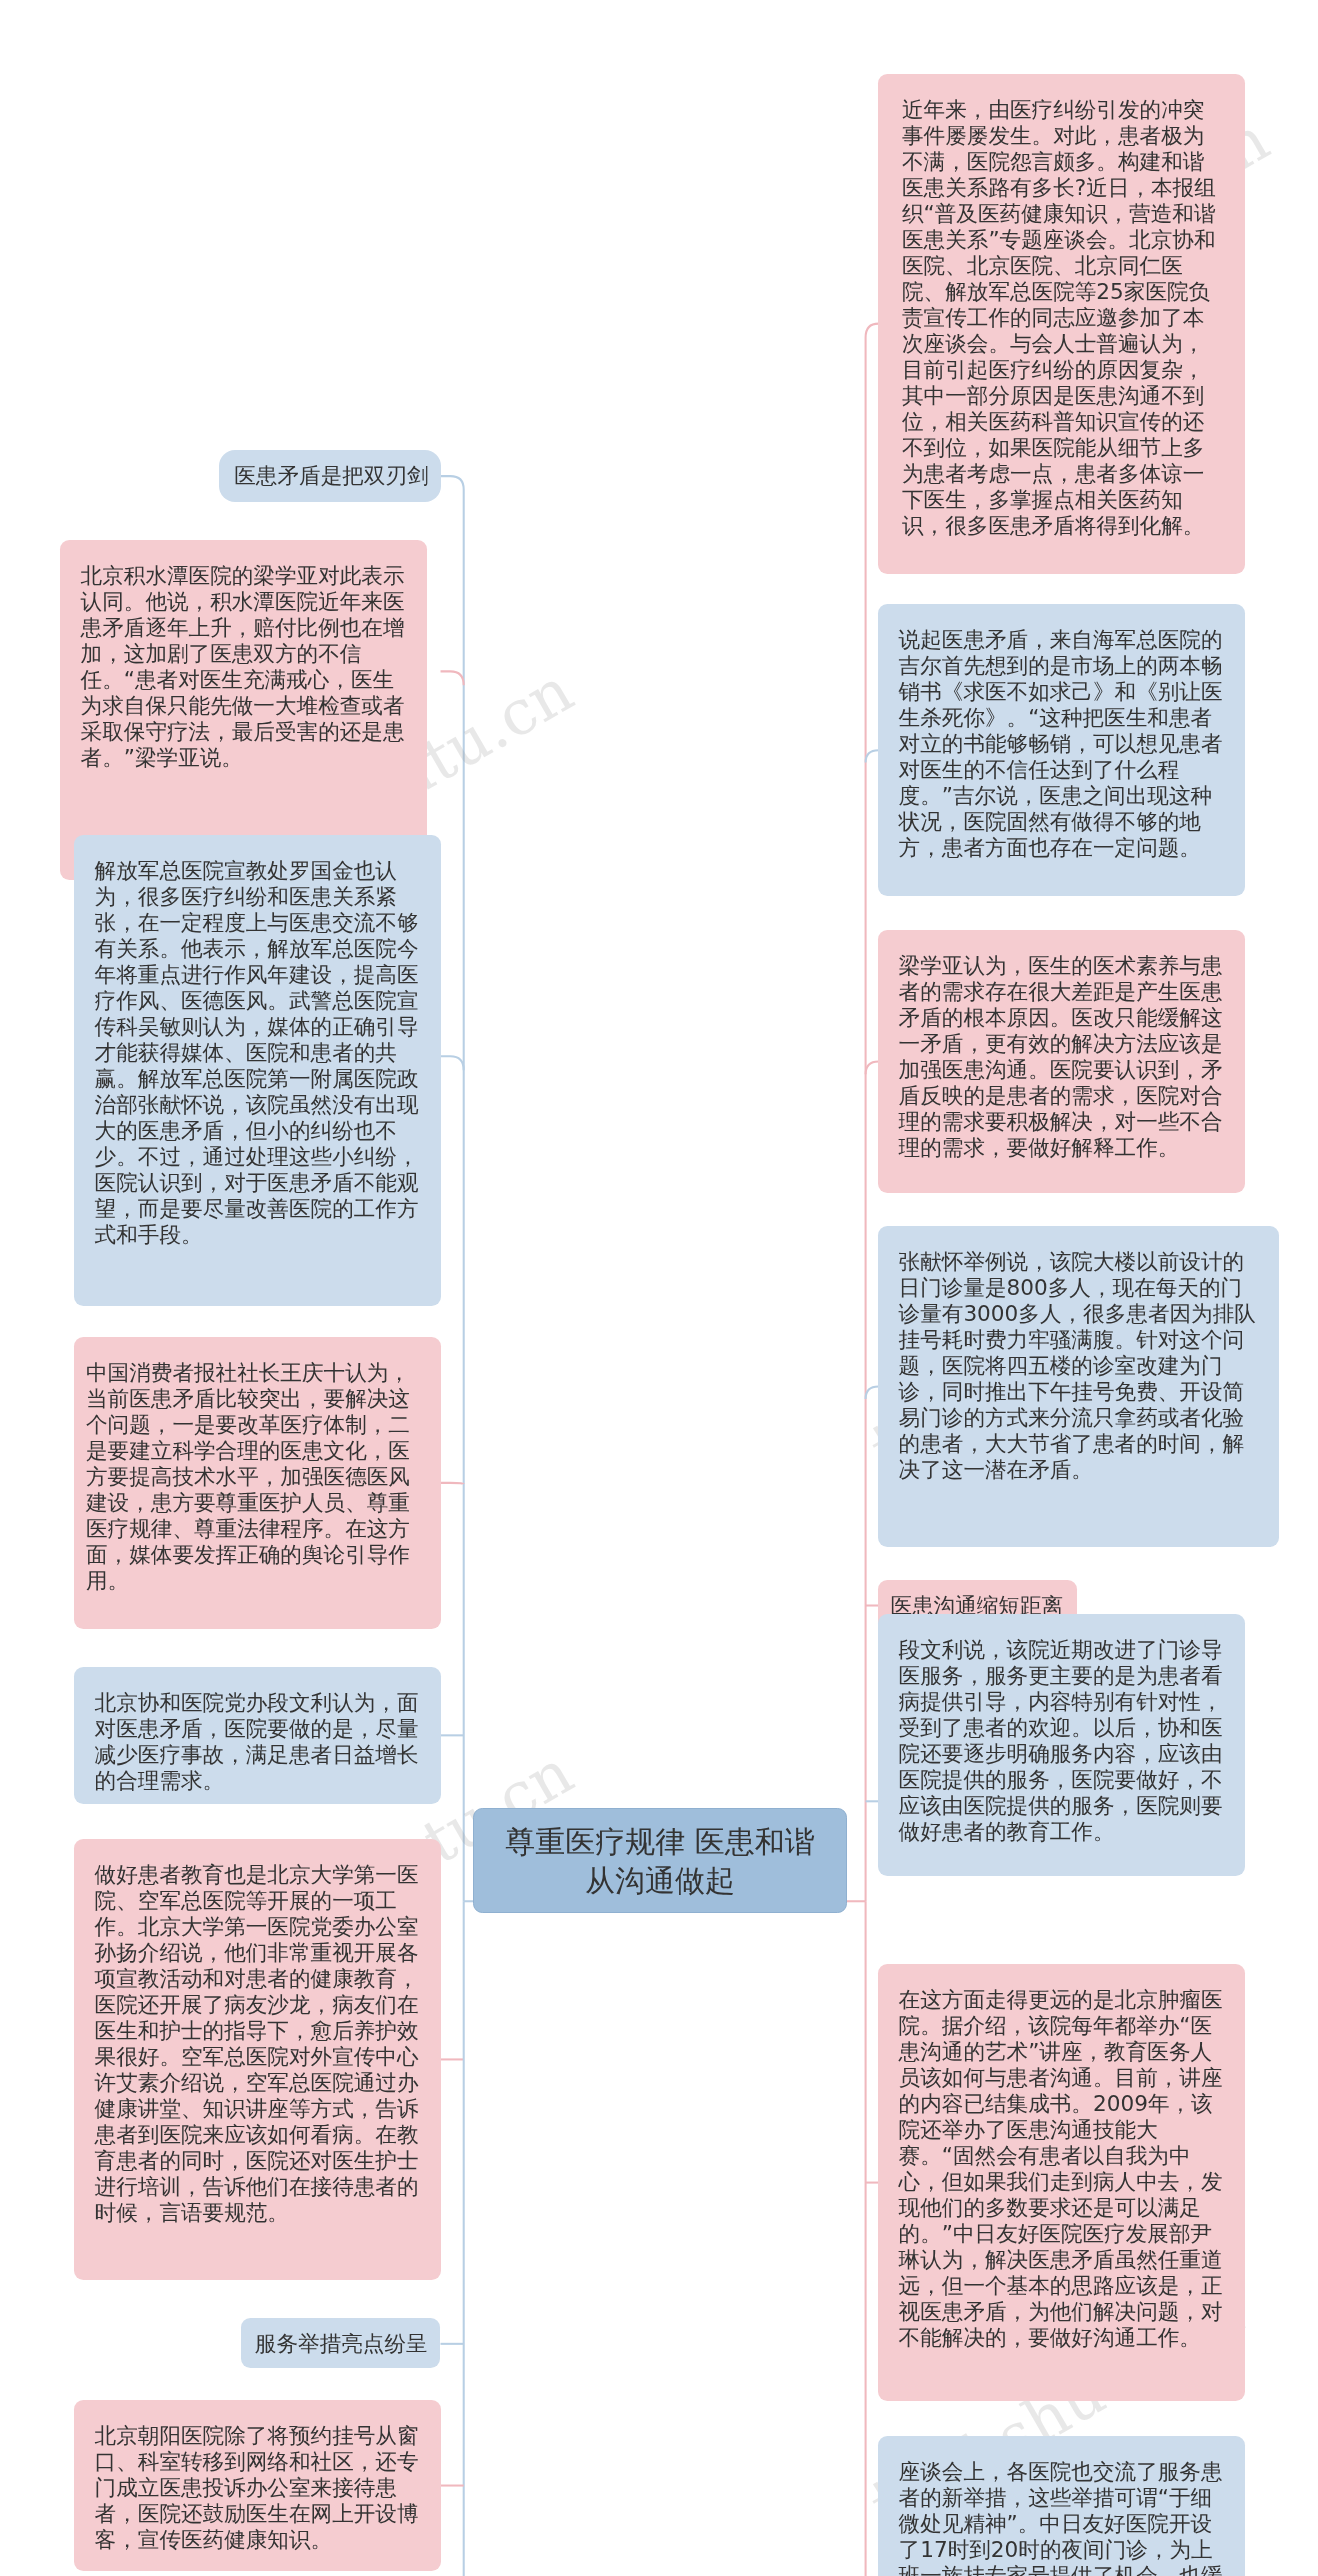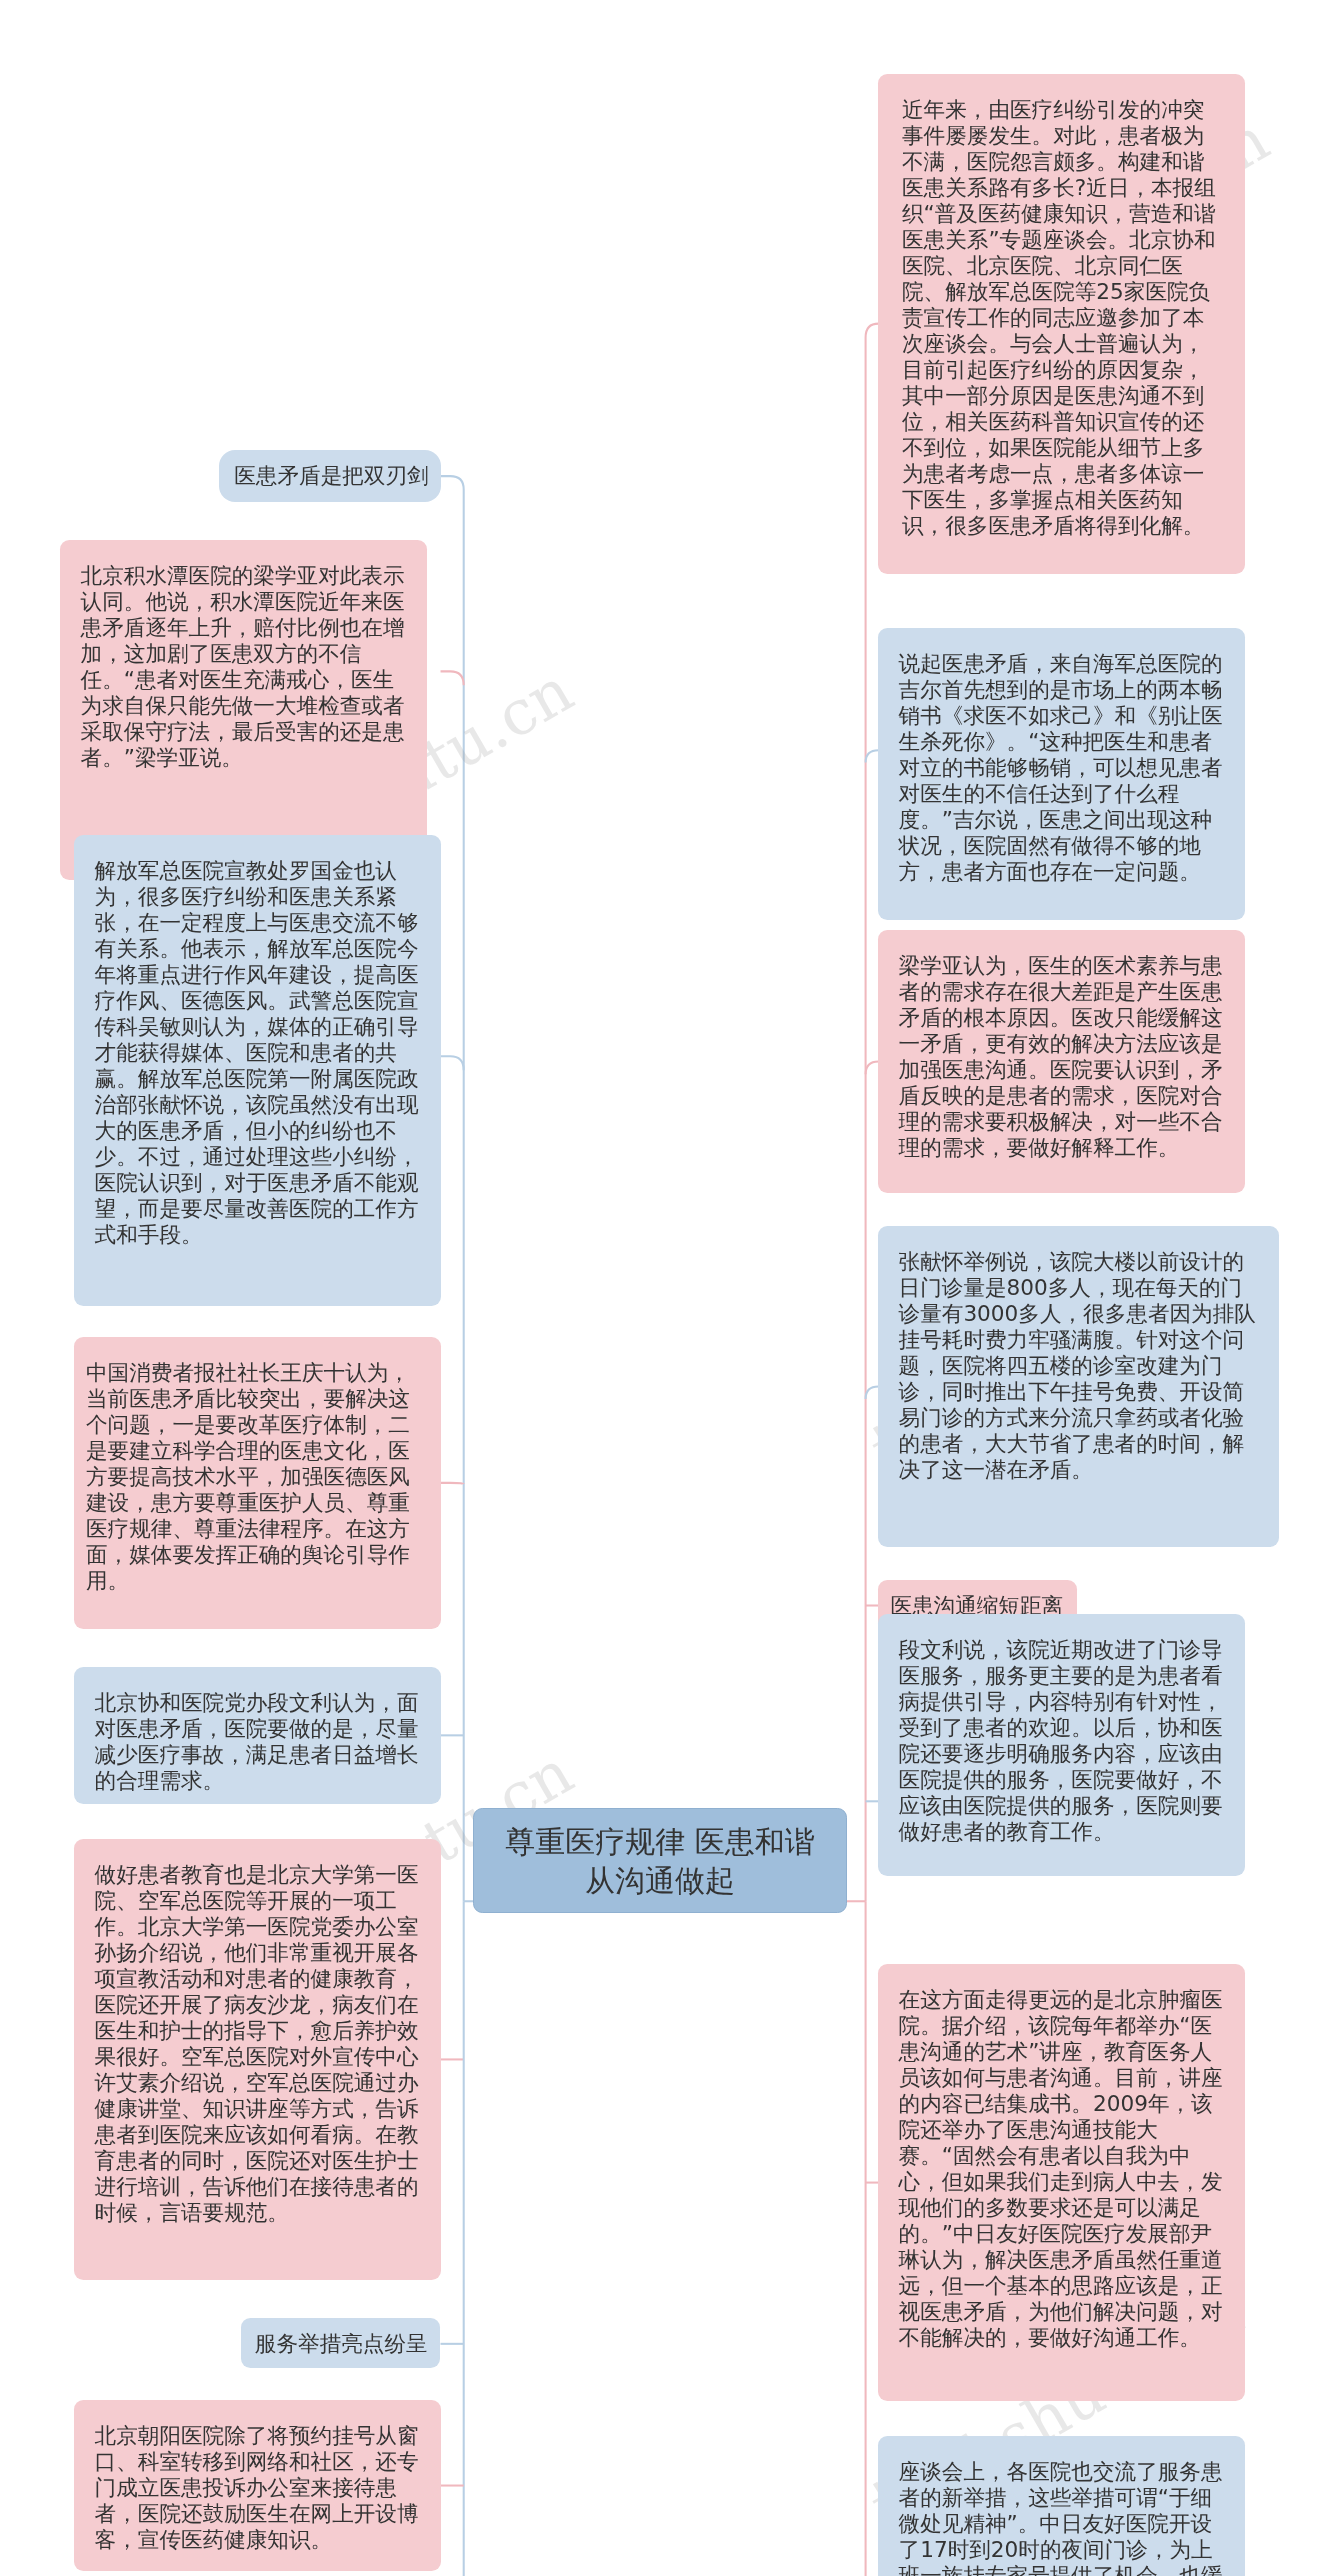--- a/index.html
+++ b/index.html
@@ -66,20 +66,20 @@
 <div class="label blue" style="left:219px;top:450px;width:222px;height:52px;text-align:right;border-radius:16px;">医患矛盾是把双刃剑</div>
 <div class="card pink" style="left:60px;top:540px;width:367px;height:340px;">北京积水潭医院的梁学亚对此表示认同。他说，积水潭医院近年来医患矛盾逐年上升，赔付比例也在增加，这加剧了医患双方的不信任。“患者对医生充满戒心，医生为求自保只能先做一大堆检查或者采取保守疗法，最后受害的还是患者。”梁学亚说。</div>
 <div class="card blue" style="left:74px;top:835px;width:367px;height:471px;">解放军总医院宣教处罗国金也认为，很多医疗纠纷和医患关系紧张，在一定程度上与医患交流不够有关系。他表示，解放军总医院今年将重点进行作风年建设，提高医疗作风、医德医风。武警总医院宣传科吴敏则认为，媒体的正确引导才能获得媒体、医院和患者的共赢。解放军总医院第一附属医院政治部张献怀说，该院虽然没有出现大的医患矛盾，但小的纠纷也不少。不过，通过处理这些小纠纷，医院认识到，对于医患矛盾不能观望，而是要尽量改善医院的工作方式和手段。</div>
 <div class="card pink" style="left:74px;top:1337px;width:367px;height:292px;padding-left:12px;">中国消费者报社社长王庆十认为，当前医患矛盾比较突出，要解决这个问题，一是要改革医疗体制，二是要建立科学合理的医患文化，医方要提高技术水平，加强医德医风建设，患方要尊重医护人员、尊重医疗规律、尊重法律程序。在这方面，媒体要发挥正确的舆论引导作用。</div>
 <div class="card blue" style="left:74px;top:1667px;width:367px;height:137px;">北京协和医院党办段文利认为，面对医患矛盾，医院要做的是，尽量减少医疗事故，满足患者日益增长的合理需求。</div>
 <div class="card pink" style="left:74px;top:1839px;width:367px;height:441px;">做好患者教育也是北京大学第一医院、空军总医院等开展的一项工作。北京大学第一医院党委办公室孙扬介绍说，他们非常重视开展各项宣教活动和对患者的健康教育，医院还开展了病友沙龙，病友们在医生和护士的指导下，愈后养护效果很好。空军总医院对外宣传中心许艾素介绍说，空军总医院通过办健康讲堂、知识讲座等方式，告诉患者到医院来应该如何看病。在教育患者的同时，医院还对医生护士进行培训，告诉他们在接待患者的时候，言语要规范。</div>
 <div class="label blue" style="left:241px;top:2318px;width:199px;height:50px;text-align:right;">服务举措亮点纷呈</div>
 <div class="card pink" style="left:74px;top:2400px;width:367px;height:171px;">北京朝阳医院除了将预约挂号从窗口、科室转移到网络和社区，还专门成立医患投诉办公室来接待患者，医院还鼓励医生在网上开设博客，宣传医药健康知识。</div>
 
 <div class="card pink" style="left:878px;top:74px;width:367px;height:500px;padding-left:24px;">近年来，由医疗纠纷引发的冲突事件屡屡发生。对此，患者极为不满，医院怨言颇多。构建和谐医患关系路有多长?近日，本报组织“普及医药健康知识，营造和谐医患关系”专题座谈会。北京协和医院、北京医院、北京同仁医院、解放军总医院等25家医院负责宣传工作的同志应邀参加了本次座谈会。与会人士普遍认为，目前引起医疗纠纷的原因复杂，其中一部分原因是医患沟通不到位，相关医药科普知识宣传的还不到位，如果医院能从细节上多为患者考虑一点，患者多体谅一下医生，多掌握点相关医药知识，很多医患矛盾将得到化解。</div>
-<div class="card blue" style="left:878px;top:604px;width:367px;height:292px;margin-top:24px;">说起医患矛盾，来自海军总医院的吉尔首先想到的是市场上的两本畅销书《求医不如求己》和《别让医生杀死你》。“这种把医生和患者对立的书能够畅销，可以想见患者对医生的不信任达到了什么程度。”吉尔说，医患之间出现这种状况，医院固然有做得不够的地方，患者方面也存在一定问题。</div>
+<div class="card blue" style="left:878px;top:604px;width:367px;height:292px;">说起医患矛盾，来自海军总医院的吉尔首先想到的是市场上的两本畅销书《求医不如求己》和《别让医生杀死你》。“这种把医生和患者对立的书能够畅销，可以想见患者对医生的不信任达到了什么程度。”吉尔说，医患之间出现这种状况，医院固然有做得不够的地方，患者方面也存在一定问题。</div>
 <div class="card pink" style="left:878px;top:930px;width:367px;height:263px;">梁学亚认为，医生的医术素养与患者的需求存在很大差距是产生医患矛盾的根本原因。医改只能缓解这一矛盾，更有效的解决方法应该是加强医患沟通。医院要认识到，矛盾反映的是患者的需求，医院对合理的需求要积极解决，对一些不合理的需求，要做好解释工作。</div>
 <div class="card blue" style="left:878px;top:1226px;width:401px;height:321px;">张献怀举例说，该院大楼以前设计的日门诊量是800多人，现在每天的门诊量有3000多人，很多患者因为排队挂号耗时费力牢骚满腹。针对这个问题，医院将四五楼的诊室改建为门诊，同时推出下午挂号免费、开设简易门诊的方式来分流只拿药或者化验的患者，大大节省了患者的时间，解决了这一潜在矛盾。</div>
 <div class="label pink" style="left:878px;top:1580px;width:199px;height:52px;">医患沟通缩短距离</div>
 <div class="card blue" style="left:878px;top:1614px;width:367px;height:262px;">段文利说，该院近期改进了门诊导医服务，服务更主要的是为患者看病提供引导，内容特别有针对性，受到了患者的欢迎。以后，协和医院还要逐步明确服务内容，应该由医院提供的服务，医院要做好，不应该由医院提供的服务，医院则要做好患者的教育工作。</div>
 <div class="card pink" style="left:878px;top:1964px;width:367px;height:437px;">在这方面走得更远的是北京肿瘤医院。据介绍，该院每年都举办“医患沟通的艺术”讲座，教育医务人员该如何与患者沟通。目前，讲座的内容已结集成书。2009年，该院还举办了医患沟通技能大赛。“固然会有患者以自我为中心，但如果我们走到病人中去，发现他们的多数要求还是可以满足的。”中日友好医院医疗发展部尹琳认为，解决医患矛盾虽然任重道远，但一个基本的思路应该是，正视医患矛盾，为他们解决问题，对不能解决的，要做好沟通工作。</div>
 <div class="card blue" style="left:878px;top:2436px;width:367px;height:341px;">座谈会上，各医院也交流了服务患者的新举措，这些举措可谓“于细微处见精神”。中日友好医院开设了17时到20时的夜间门诊，为上班一族挂专家号提供了机会，也缓解了上班时间挂号难问题。同时，该院还开通了与望京东湖医院的双向转诊车，并为外地患者专门开设了服务中心。此外，该院国际医疗部还保留了奥运病区，以满足有更高需求的患者就诊。</div>
 
 
 </body></html>

